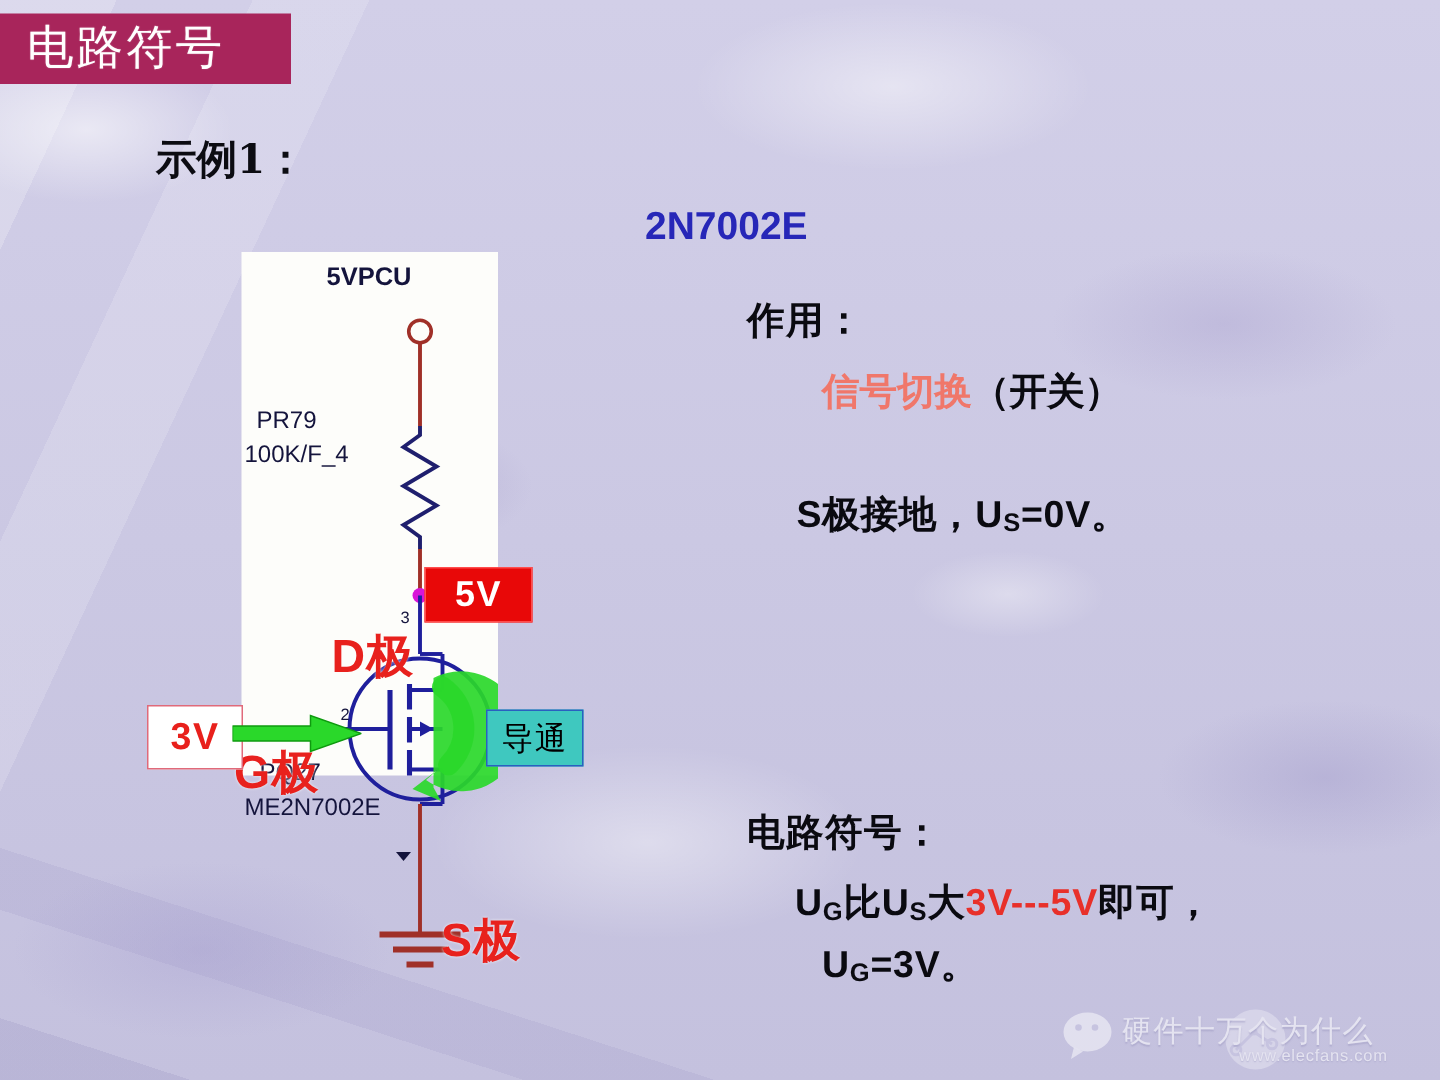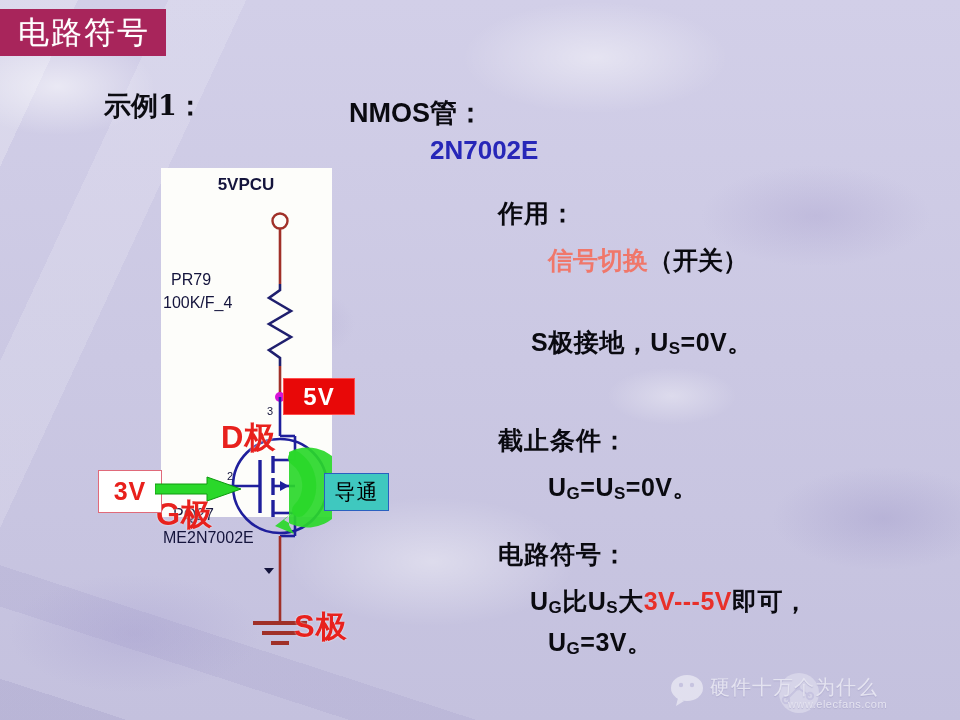--- a/index.html
+++ b/index.html
@@ -25,21 +25,21 @@
       radial-gradient(ellipse 170px 80px at 14% 88%, rgba(160,152,205,.30), rgba(255,255,255,0) 74%),
       radial-gradient(ellipse 90px 40px at 70% 55%, rgba(255,255,255,.35), rgba(255,255,255,0) 72%),
       linear-gradient(115deg, rgba(255,255,255,.22) 0 6%, rgba(0,0,0,0) 6% 13%, rgba(255,255,255,.16) 13% 19%, rgba(0,0,0,0) 19% 27%),
       linear-gradient(18deg, rgba(120,112,170,.14) 0 4%, rgba(0,0,0,0) 4% 11%, rgba(130,122,180,.12) 11% 15%, rgba(0,0,0,0) 15% 24%),
       linear-gradient(#d2cfe8,#c4c1de);
     opacity:1;
   }
 
   
   #title-banner{
-    position:absolute;left:0;top:9px;width:166px;height:47px;
+    position:absolute;left:0;top:9px;width:194px;height:47px;
     background:#a8255b;
     display:flex;align-items:center;
   }
   #title-banner .t{
     color:#ffffff;font-size:31px;line-height:1;margin-left:18px;
     letter-spacing:2px;font-family:"DejaVu Serif","Liberation Serif",serif;
     text-shadow:0 0 1px rgba(255,255,255,.4);
   }
 
   .abs{position:absolute;}
@@ -101,21 +101,21 @@
   .lbl-pole{font-size:31px;font-weight:bold;color:#e8211d;
     text-shadow:0 0 2px rgba(255,255,255,.85);letter-spacing:1px;margin-top:36px;}
   #lbl-d{left:221px;top:381px;}
   #lbl-g{left:156px;top:458px;}
   #lbl-s{left:294px;top:570px;}
 
   #green-arrow{left:155px;top:476px;width:86px;height:26px;}
 
   
   #watermark{
-    left:670px;top:672px;width:250px;height:44px;
+    left:708px;top:672px;width:250px;height:44px;
     opacity:.55;
   }
   #wm-text{
     position:absolute;left:40px;top:2px;font-size:20px;color:#ffffff;
     font-family:"DejaVu Serif","Liberation Serif",serif;letter-spacing:1px;
     text-shadow:0 1px 1px rgba(120,115,165,.5);white-space:nowrap;
   }
   #wm-sub{
     position:absolute;left:118px;top:26px;font-size:11px;color:#ffffff;
     letter-spacing:.5px;text-shadow:0 1px 1px rgba(120,115,165,.5);white-space:nowrap;
@@ -124,42 +124,35 @@
 </head>
 <body>
 
 <div id="slide">
 
   <div id="title-banner">
     <span class="t">电路符号</span>
   </div>
 
   <div class="abs" id="example-label">示例1：</div>
-  <div class="abs" id="nmos-title">NMOS管：</div>
   <div class="abs" id="nmos-part">2N7002E</div>
 
   <div class="blk" id="r1">
     <div class="hdr">作用：</div>
     <div class="l2 cn" style="font-size:25px;">
       <span class="salmon">信号切换</span><span>（开关）</span>
     </div>
   </div>
 
   <div class="blk" id="r2">
     <div class="l2 val">
       <span>S</span><span class="cn" style="font-weight:600;">极接地，</span><span>U</span><sub>S</sub><span>=0V。</span>
     </div>
   </div>
 
-  <div class="blk" id="r3">
-    <div class="hdr">截止条件：</div>
-    <div class="l2 val">
-      <span>U</span><sub>G</sub><span>=</span><span>U</span><sub>S</sub><span>=0V。</span>
-    </div>
-  </div>
 
   <div class="blk" id="r4">
     <div class="hdr">电路符号：</div>
     <div class="l2 val">
       <span>U</span><sub>G</sub><span class="cn" style="font-weight:600;">比</span><span>U</span><sub>S</sub><span class="cn" style="font-weight:600;">大</span><span class="red">3V</span><span class="red">---</span><span class="red">5V</span><span class="cn" style="font-weight:600;">即可，</span>
     </div>
     <div class="l3 val">
       <span>U</span><sub>G</sub><span>=3V。</span>
     </div>
   </div>

